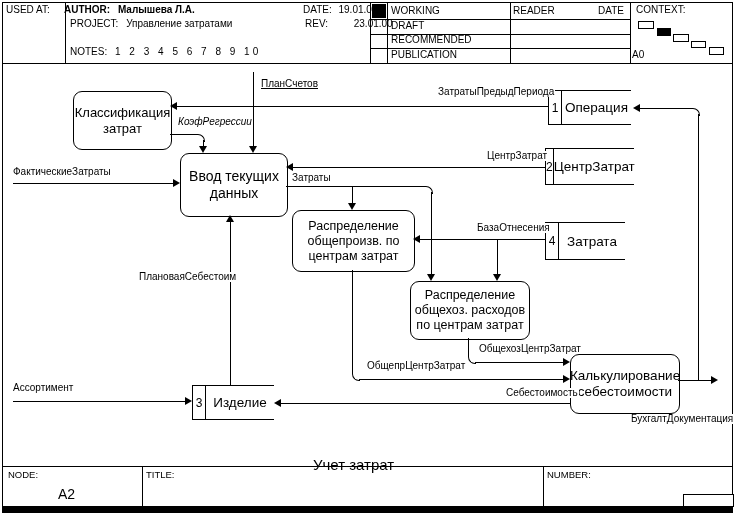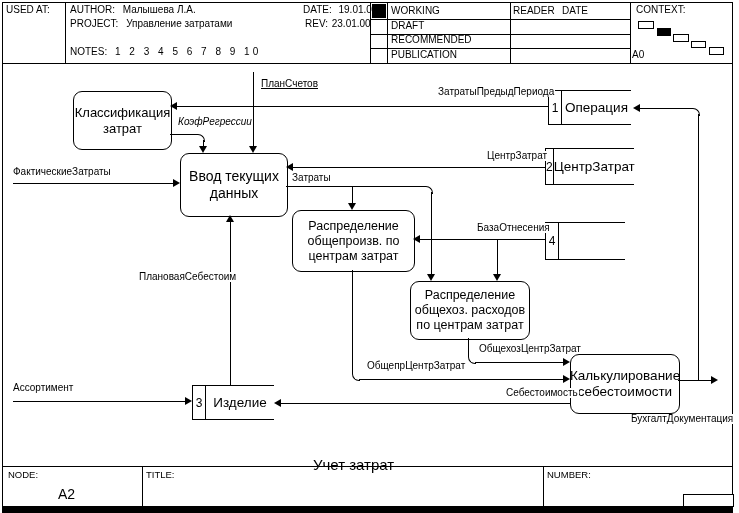--- a/index.html
+++ b/index.html
@@ -47,49 +47,49 @@
   <div class="ln" style="left:370px;top:2px;width:1px;height:61px;"></div>
   <div class="ln" style="left:387px;top:2px;width:1px;height:61px;"></div>
   <div class="ln" style="left:510px;top:2px;width:1px;height:61px;"></div>
   <div class="ln" style="left:630px;top:2px;width:1px;height:61px;"></div>
   <div class="ln" style="left:370px;top:19px;width:260px;height:1px;"></div>
   <div class="ln" style="left:370px;top:34px;width:260px;height:1px;"></div>
   <div class="ln" style="left:370px;top:48px;width:260px;height:1px;"></div>
 
   <div class="txt" style="left:6px;top:5px;">USED AT:</div>
 
-  <div class="txt" style="left:70px;top:5px;">
+  <div class="txt" style="left:64px;top:5px;font-weight:bold;">
     <span>AUTHOR:</span>
     <span style="margin-left:5px;">Малышева Л.А.</span>
   </div>
   <div class="txt" style="left:70px;top:19px;">
     <span>PROJECT:</span>
     <span style="margin-left:5px;">Управление затратами</span>
   </div>
   <div class="txt" style="left:303px;top:5px;">
     <span>DATE:</span>
     <span style="margin-left:4px;">19.01.00</span>
   </div>
   <div class="txt" style="left:305px;top:19px;">
     <span>REV:</span>
-    <span style="margin-left:1px;">23.01.00</span>
+    <span style="margin-left:23px;">23.01.00</span>
   </div>
   <div class="txt" style="left:70px;top:47px;">
     <span>NOTES:</span>
     <span style="margin-left:5px;letter-spacing:3px;">1 2 3 4 5 6 7 8 9 10</span>
   </div>
 
   <div class="marker" style="left:372px;top:4px;width:14px;height:14px;"></div>
   <div class="txt" style="left:391px;top:6px;">WORKING</div>
   <div class="txt" style="left:391px;top:21px;">DRAFT</div>
   <div class="txt" style="left:391px;top:35px;">RECOMMENDED</div>
   <div class="txt" style="left:391px;top:50px;">PUBLICATION</div>
 
   <div class="txt" style="left:513px;top:6px;">READER</div>
-  <div class="txt" style="left:562px;top:6px;">DATE</div>
+  <div class="txt" style="left:598px;top:6px;">DATE</div>
 
   <div class="txt" style="left:636px;top:5px;">CONTEXT:</div>
   <div class="ctx-box" style="left:638px;top:21px;width:14px;height:6px;"></div>
   <div class="ctx-box fill" style="left:657px;top:28px;width:12px;height:6px;"></div>
   <div class="ctx-box" style="left:673px;top:34px;width:14px;height:6px;"></div>
   <div class="ctx-box" style="left:691px;top:41px;width:13px;height:5px;"></div>
   <div class="ctx-box" style="left:709px;top:47px;width:13px;height:6px;"></div>
   <div class="txt" style="left:632px;top:50px;">A0</div>
 
   <div class="proc" style="left:73px;top:91px;width:97px;height:57px;font-size:13px;">Классификация
@@ -112,20 +112,21 @@
   <div class="store" style="left:545px;top:148px;width:88px;height:35px;">
     <div class="store-num">2</div>
     <div class="store-label">ЦентрЗатрат</div>
   </div>
   <div class="store" style="left:192px;top:385px;width:81px;height:33px;">
     <div class="store-num">3</div>
     <div class="store-label">Изделие</div>
   </div>
   <div class="store" style="left:545px;top:222px;width:79px;height:36px;">
     <div class="store-num">4</div>
+    <div class="store-label">Затрата</div>
   </div>
 
   <div>
     <div class="ln" style="left:253px;top:72px;width:1px;height:75px;"></div>
     <div class="arr-d" style="left:249px;top:146px;"></div>
     <div class="lbl" style="left:260px;top:79px;text-decoration:underline;">ПланСчетов</div>
   </div>
 
   <div>
     <div class="ln" style="left:177px;top:106px;width:371px;height:1px;"></div>

